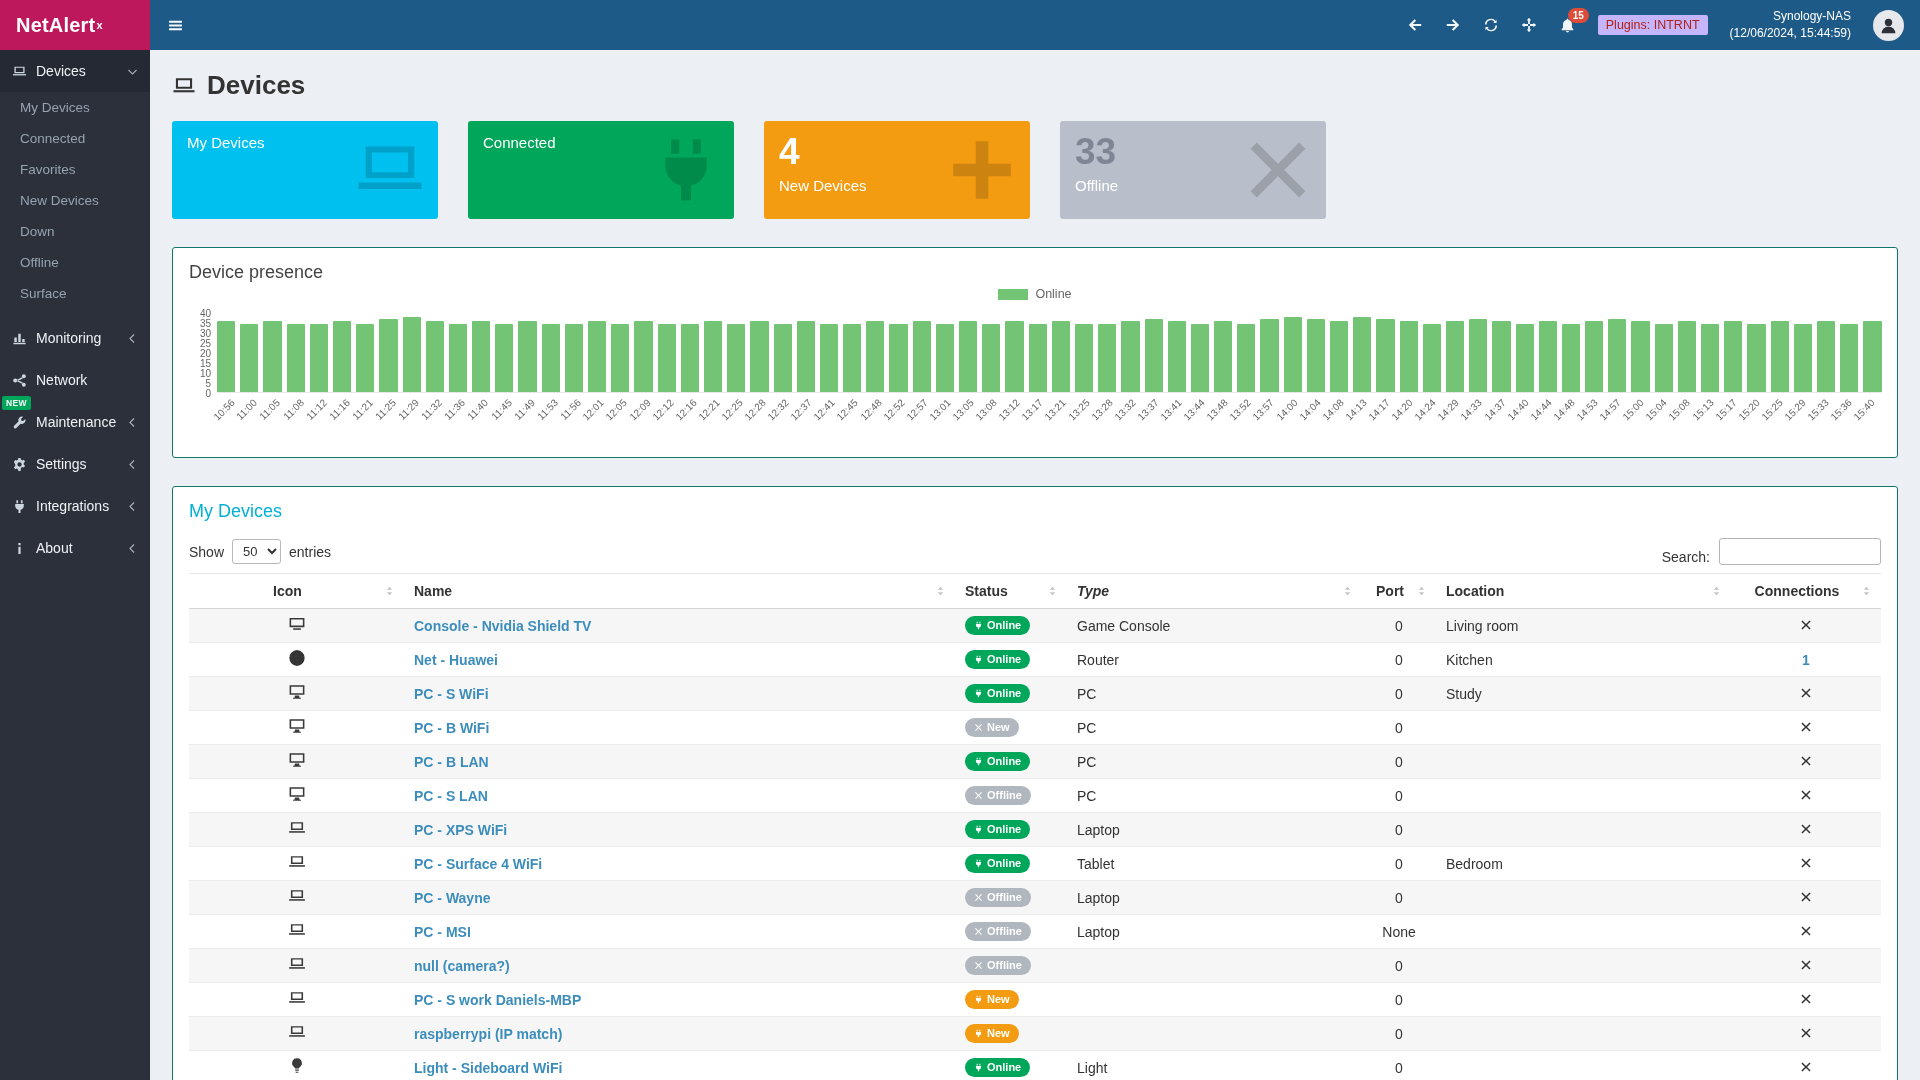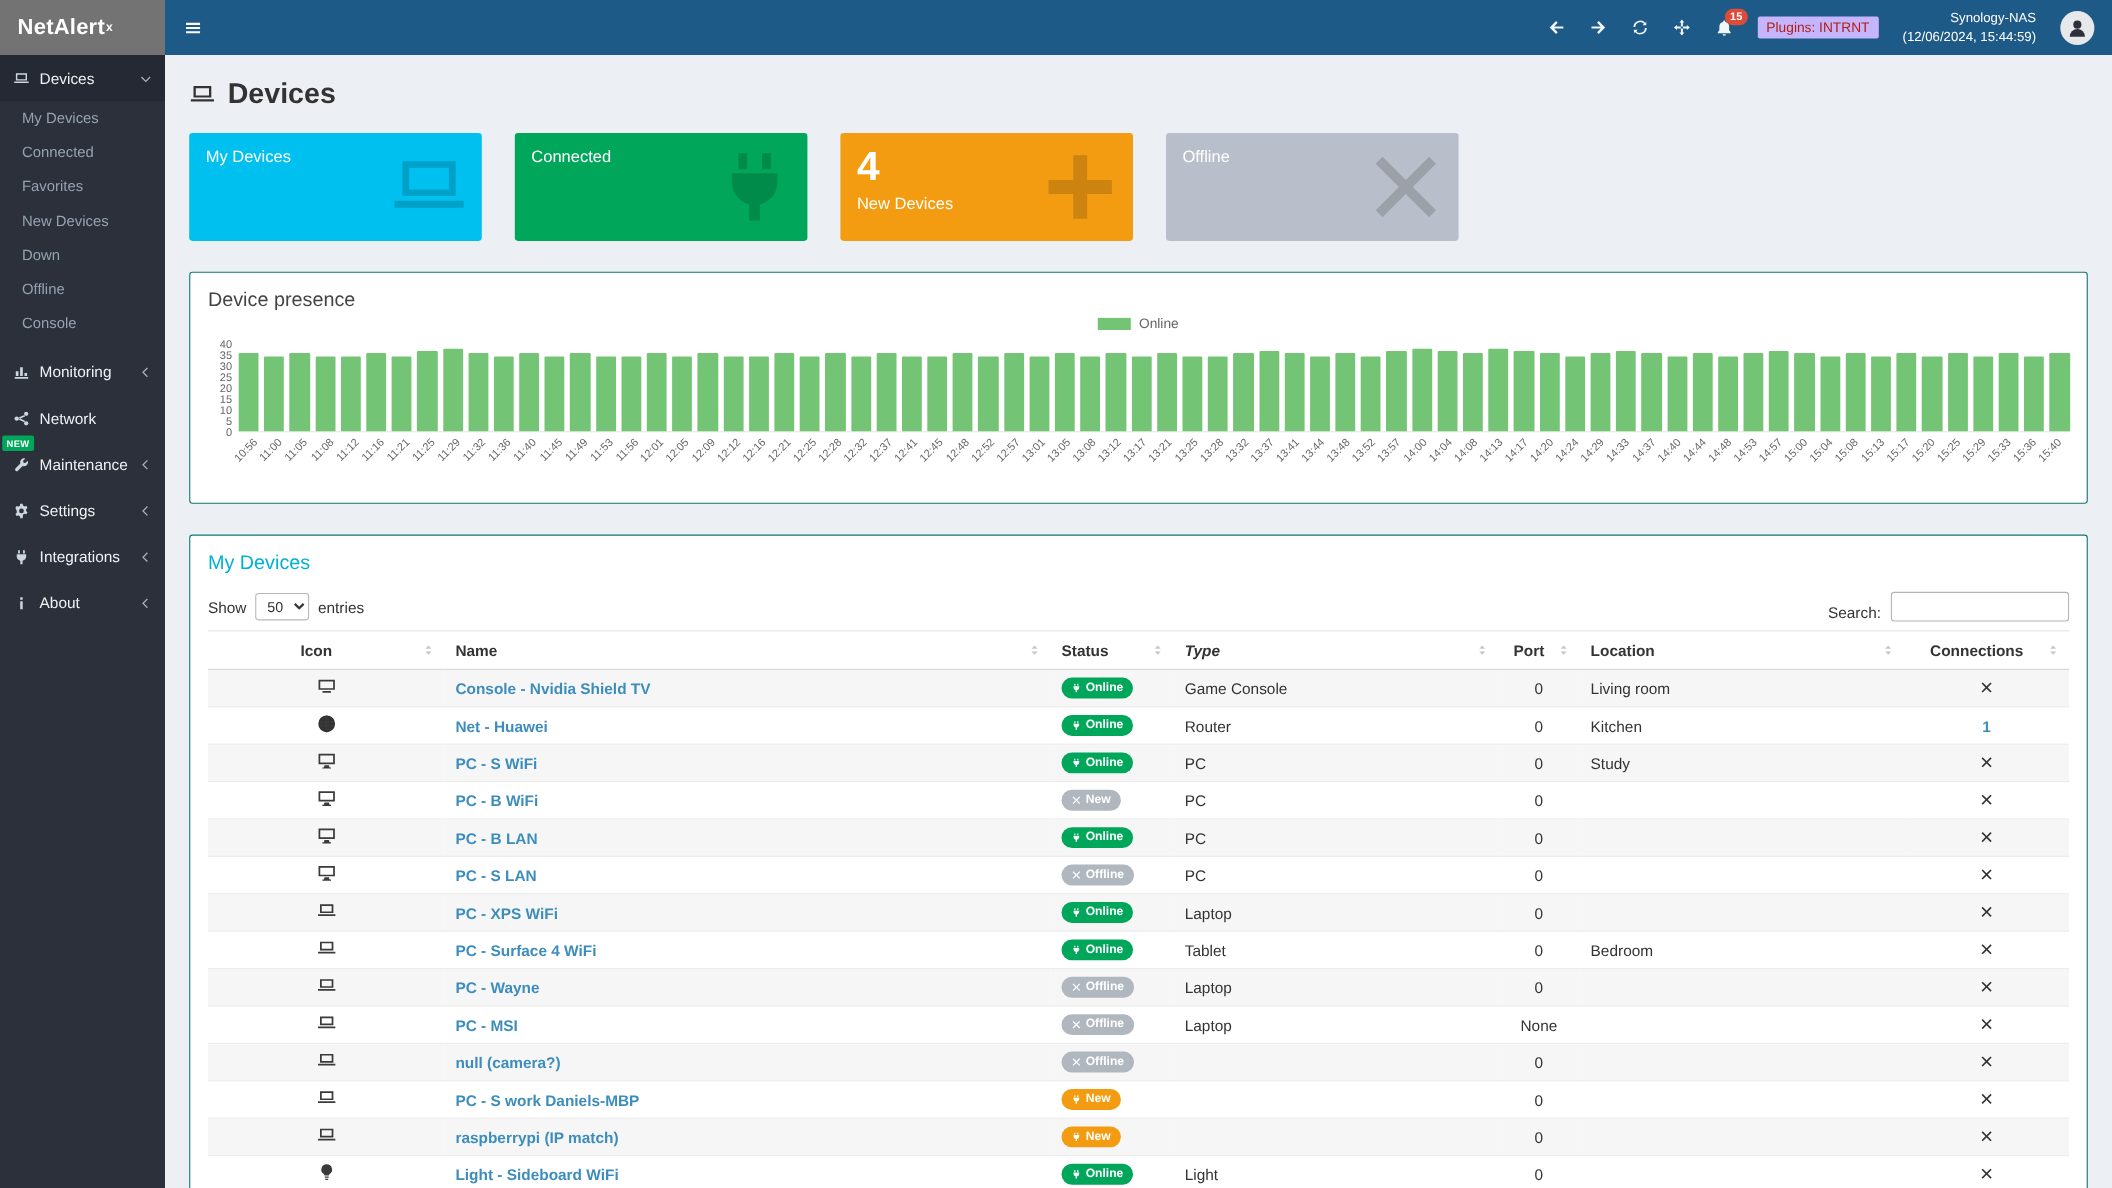--- a/index.html
+++ b/index.html
@@ -3,21 +3,21 @@
 <meta charset="utf-8">
 <style>
   * { box-sizing:border-box; margin:0; padding:0; }
   html,body { width:1920px; height:1080px; overflow:hidden; }
   body { font-family:"Liberation Sans","DejaVu Sans",sans-serif; background:#ecf0f5; color:#333; }
   [data-interactable="true"] { cursor:pointer; }
   [data-icon] svg { display:block; }
 
   
   .topbar { position:fixed; top:0; left:0; right:0; height:50px; background:#1d5a87; display:flex; align-items:stretch; z-index:20; }
-  .brand { width:150px; background:#737373; color:#fff; display:flex; align-items:center; padding-left:16px; font-size:20px; }
+  .brand { width:150px; background:#be185d; color:#fff; display:flex; align-items:center; padding-left:16px; font-size:20px; }
   .brand-main { font-weight:bold; letter-spacing:.2px; }
   .brand sup { font-size:11px; font-weight:bold; margin-left:1px; }
   .hamburger { width:50px; display:flex; align-items:center; justify-content:center; }
   .hamburger svg { width:17px; height:17px; fill:#fff; }
   .top-right { margin-left:auto; display:flex; align-items:center; gap:22px; padding-right:16px; }
   .tb-icon { display:inline-flex; }
   .tb-icon svg { width:16px; height:16px; fill:rgba(255,255,255,.95); }
   .tb-bell { position:relative; display:inline-flex; }
   .tb-bell .ic svg { width:17px; height:17px; fill:rgba(255,255,255,.95); }
   .bell-badge { position:absolute; top:-9px; left:9px; background:#dd4b39; color:#fff; font-size:10px; font-weight:bold; padding:1px 5px; border-radius:8px; line-height:1.3; }
@@ -182,21 +182,21 @@
           </svg>
         </span>
       </div>
       <div class="side-sub" data-interactable="false">
         <div class="side-sub-item" data-interactable="true">My Devices</div>
         <div class="side-sub-item" data-interactable="true">Connected</div>
         <div class="side-sub-item" data-interactable="true">Favorites</div>
         <div class="side-sub-item" data-interactable="true">New Devices</div>
         <div class="side-sub-item" data-interactable="true">Down</div>
         <div class="side-sub-item" data-interactable="true">Offline</div>
-        <div class="side-sub-item" data-interactable="true">Console</div>
+        <div class="side-sub-item" data-interactable="true">Surface</div>
       </div>
       <div class="side-sec" data-interactable="true">
         <span class="sicon" data-interactable="false" data-icon="chart">
           <svg viewBox="0 0 16 16">
             <path d="M1.5 12.6h13v1.5h-13zM2.5 7h2.6v4.6H2.5zM6.7 3h2.6v8.6H6.7zM10.9 8.6h2.6v3h-2.6z"></path>
           </svg>
         </span>
         <span class="slabel" data-interactable="false">Monitoring</span>
         <span class="schev" data-interactable="false" data-icon="chevron-left">
           <svg viewBox="0 0 16 16">
@@ -304,20 +304,21 @@
       <div class="card" data-interactable="true" style="background: rgb(243, 156, 18);">
         <div class="card-num" data-interactable="false" style="color: rgb(255, 255, 255);">4</div>
         <div class="card-label" data-interactable="false">New Devices</div>
         <div class="card-icon" data-interactable="false" data-icon="plus">
           <svg viewBox="0 0 16 16">
             <path d="M6.6 1.6h2.8v5h5v2.8h-5v5H6.6v-5h-5V6.6h5z"></path>
           </svg>
         </div>
       </div>
       <div class="card" data-interactable="true" style="background: rgb(185, 191, 202);">
+        <div class="card-num" data-interactable="false" style="color: rgb(126, 134, 149);">33</div>
         <div class="card-label" data-interactable="false">Offline</div>
         <div class="card-icon" data-interactable="false" data-icon="x">
           <svg viewBox="0 0 16 16">
             <path d="M3.3 1.9L8 6.6l4.7-4.7 1.4 1.4L9.4 8l4.7 4.7-1.4 1.4L8 9.4l-4.7 4.7-1.4-1.4L6.6 8 1.9 3.3z"></path>
           </svg>
         </div>
       </div>
     </div>
 
   <div class="panel" data-interactable="false">

